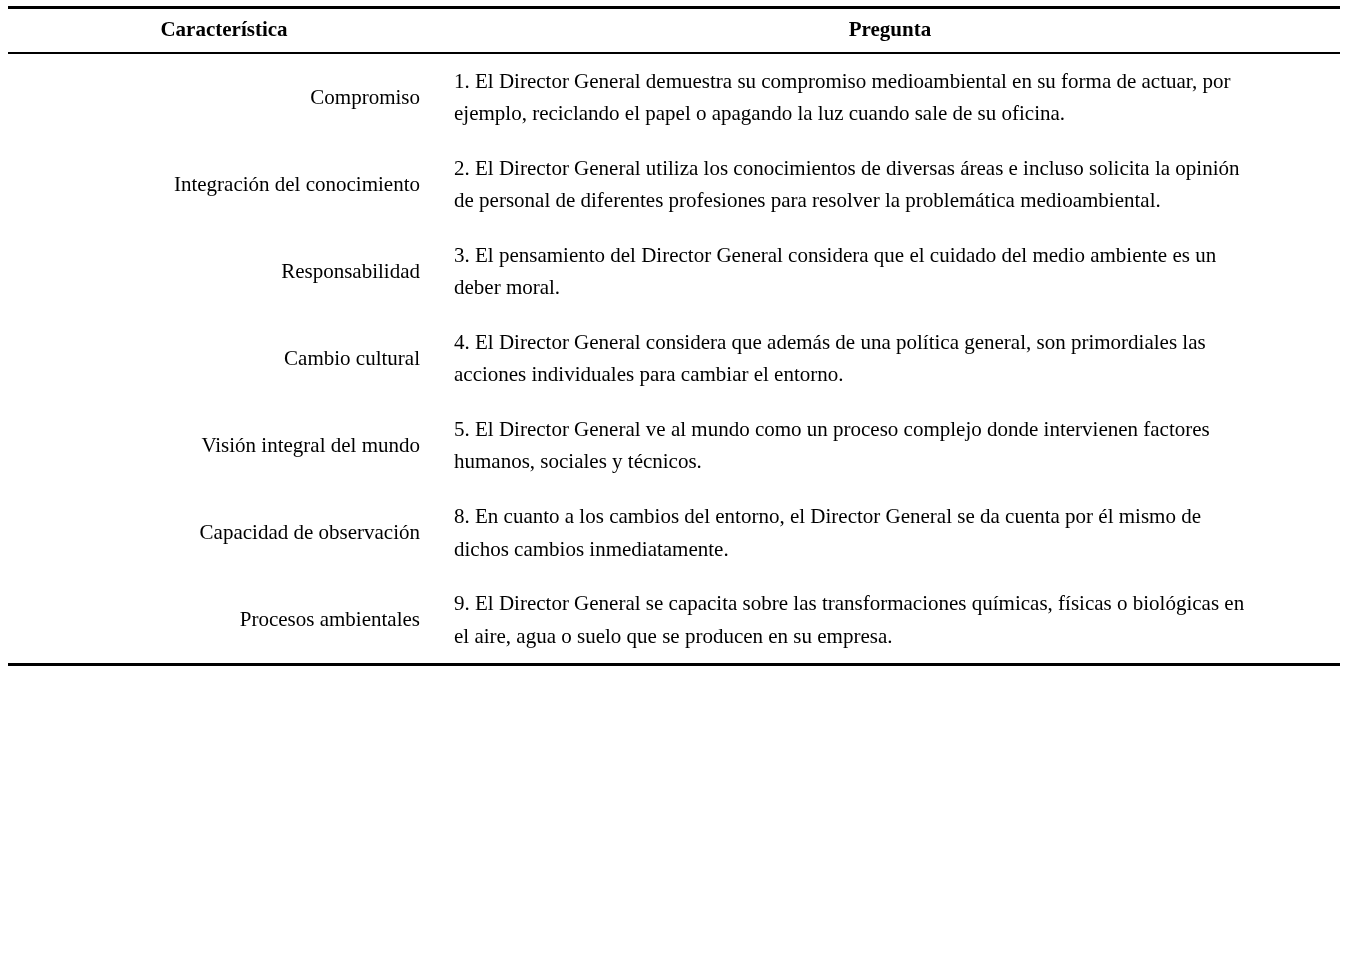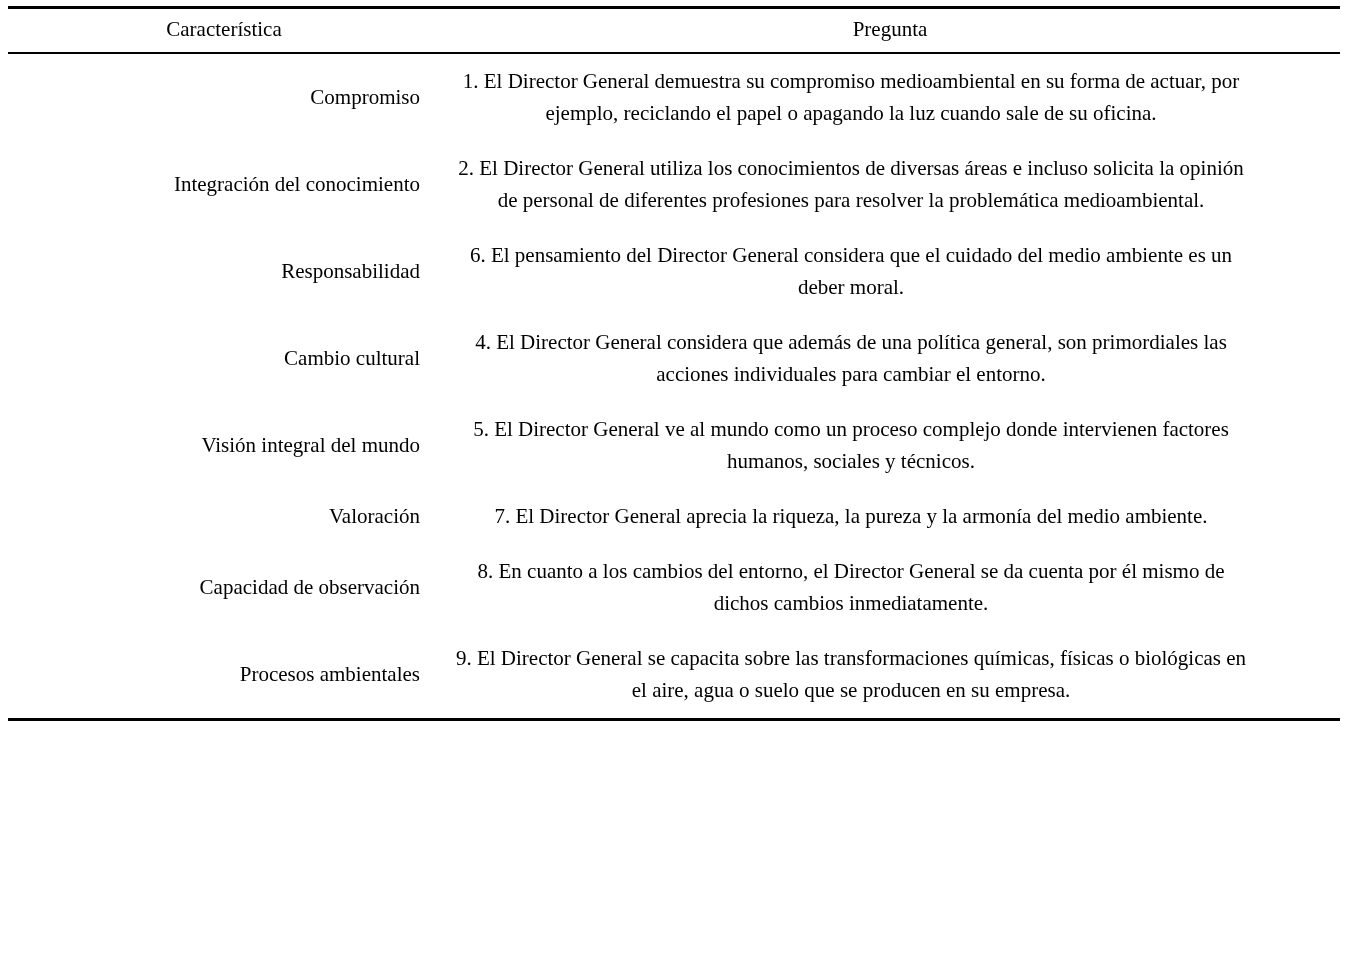--- a/index.html
+++ b/index.html
@@ -22,40 +22,40 @@
     border-collapse: collapse;
     table-layout: fixed;
     border-top: 3px solid #000000;
     border-bottom: 3px solid #000000;
     font-size: 21px;
     line-height: 1.55;
   }
   col.c-caracteristica { width: 432px; }
   col.c-pregunta { width: auto; }
   thead th {
-    font-weight: normal;
+    font-weight: bold;
     text-align: center;
     padding: 4px 0 6px 0;
     border-bottom: 2px solid #000000;
     font-size: 21px;
   }
   tbody td {
     vertical-align: middle;
     padding-top: 11px;
     padding-bottom: 11px;
   }
   td.col-caracteristica {
     padding-left: 76px;
     padding-right: 20px;
     text-align: right;
   }
   td.col-pregunta {
     padding-left: 14px;
     padding-right: 92px;
-    text-align: center;
+    text-align: left;
   }
 </style>
 </head>
 <body>
 
 <div class="page">
   <table class="questionnaire">
     <colgroup>
       <col class="c-caracteristica">
       <col class="c-pregunta">
@@ -70,33 +70,29 @@
         <tr>
           <td class="col-caracteristica">Compromiso</td>
           <td class="col-pregunta">1. El Director General demuestra su compromiso medioambiental en su forma de actuar, por ejemplo, reciclando el papel o apagando la luz cuando sale de su oficina.</td>
         </tr>
         <tr>
           <td class="col-caracteristica">Integración del conocimiento</td>
           <td class="col-pregunta">2. El Director General utiliza los conocimientos de diversas áreas e incluso solicita la opinión de personal de diferentes profesiones para resolver la problemática medioambiental.</td>
         </tr>
         <tr>
           <td class="col-caracteristica">Responsabilidad</td>
-          <td class="col-pregunta">6. El pensamiento del Director General considera que el cuidado del medio ambiente es un deber moral.</td>
+          <td class="col-pregunta">3. El pensamiento del Director General considera que el cuidado del medio ambiente es un deber moral.</td>
         </tr>
         <tr>
           <td class="col-caracteristica">Cambio cultural</td>
           <td class="col-pregunta">4. El Director General considera que además de una política general, son primordiales las acciones individuales para cambiar el entorno.</td>
         </tr>
         <tr>
           <td class="col-caracteristica">Visión integral del mundo</td>
           <td class="col-pregunta">5. El Director General ve al mundo como un proceso complejo donde intervienen factores humanos, sociales y técnicos.</td>
-        </tr>
-        <tr>
-          <td class="col-caracteristica">Valoración</td>
-          <td class="col-pregunta">7. El Director General aprecia la riqueza, la pureza y la armonía del medio ambiente.</td>
         </tr>
         <tr>
           <td class="col-caracteristica">Capacidad de observación</td>
           <td class="col-pregunta">8. En cuanto a los cambios del entorno, el Director General se da cuenta por él mismo de dichos cambios inmediatamente.</td>
         </tr>
         <tr>
           <td class="col-caracteristica">Procesos ambientales</td>
           <td class="col-pregunta">9. El Director General se capacita sobre las transformaciones químicas, físicas o biológicas en el aire, agua o suelo que se producen en su empresa.</td>
         </tr>
       </tbody>

